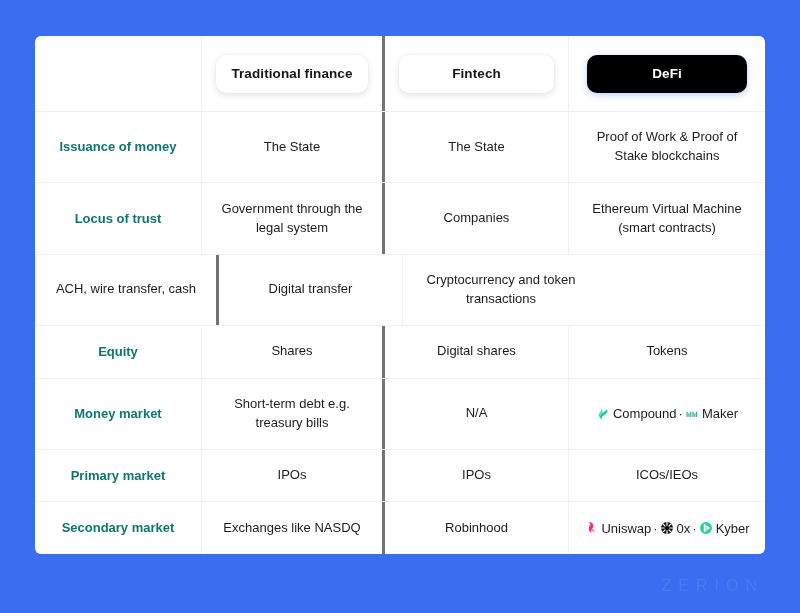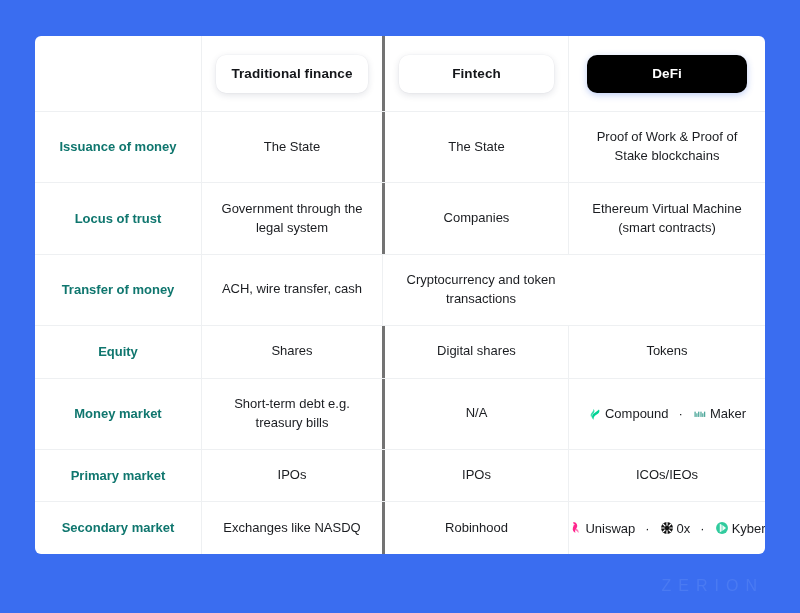--- a/index.html
+++ b/index.html
@@ -96,21 +96,21 @@
     color: #1b1d21;
     line-height: 1.45;
   }
 
   
   .brands {
     display: flex;
     align-items: center;
     justify-content: center;
     flex-wrap: nowrap;
-    gap: 9px;
+    gap: 1px;
     font-size: 13px;
     color: #1b1d21;
   }
   .brand {
     display: inline-flex;
     align-items: center;
     gap: 3px;
     white-space: nowrap;
   }
   .brand .bname { font-size: 13px; color: #1b1d21; }
@@ -172,25 +172,25 @@
     </div>
     <div class="cell c2">
       <span class="celltext">Companies</span>
     </div>
     <div class="cell c3">
       <span class="celltext">Ethereum Virtual Machine (smart contracts)</span>
     </div>
   </div>
 
   <div class="row body">
-    <div class="cell c0">
-      <span class="rowlabel">Transfer of money</span>
-    </div>
     <div class="cell c1">
       <span class="celltext">ACH, wire transfer, cash</span>
+    </div>
+    <div class="cell c2">
+      <span class="celltext">Digital transfer</span>
     </div>
     <div class="cell c3">
       <span class="celltext">Cryptocurrency and token transactions</span>
     </div>
   </div>
 
   <div class="row body">
     <div class="cell c0">
       <span class="rowlabel">Equity</span>
     </div>

